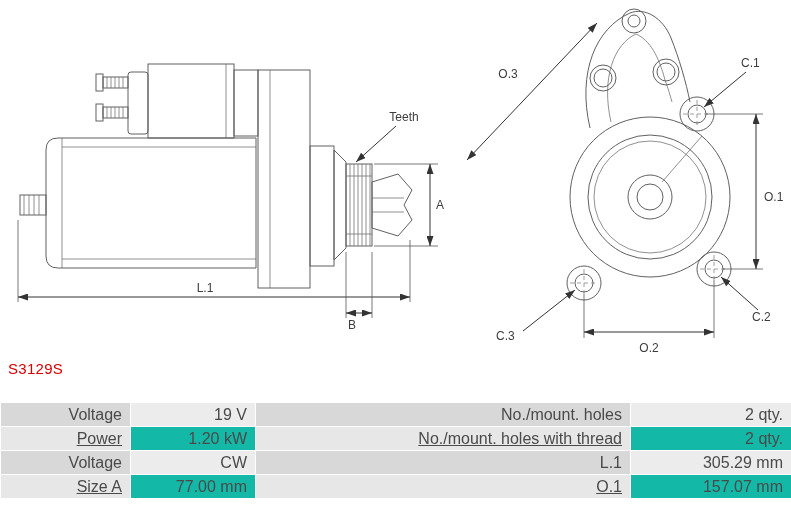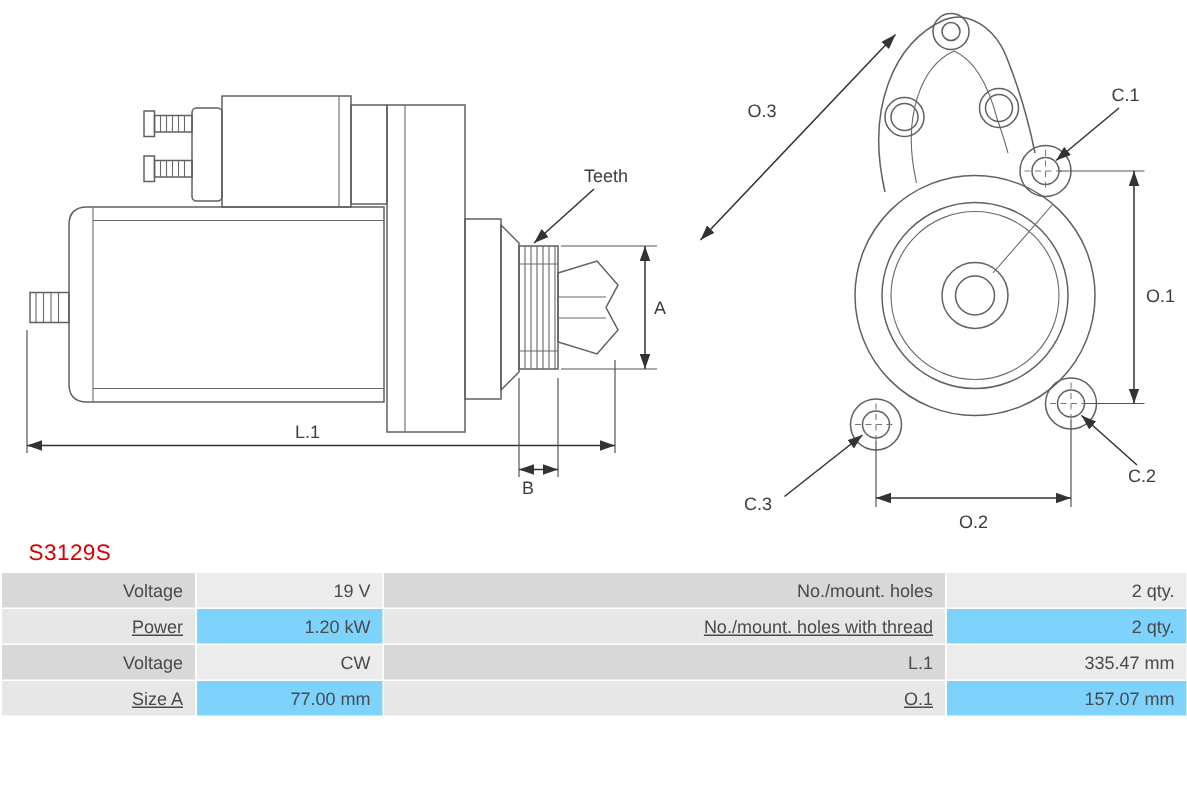--- a/index.html
+++ b/index.html
@@ -6,27 +6,27 @@
   body{width:791px;height:530px;overflow:hidden;font-family:"Liberation Sans",sans-serif;}
   .page{width:791px;height:530px;background:#fff;}
   .drawing-area{width:791px;height:356px;position:relative;}
   svg{display:block;}
   svg .part{stroke:#606060;stroke-width:1;fill:none;}
   svg .part-thin{stroke:#6b6b6b;stroke-width:.75;fill:none;}
   svg .dim{stroke:#333;stroke-width:1;fill:none;}
   svg .ext{stroke:#555;stroke-width:.8;fill:none;}
   svg .cmark{stroke:#777;stroke-width:.7;fill:none;stroke-dasharray:4 3;}
   svg text{font-family:"Liberation Sans",sans-serif;font-size:12px;fill:#3d3d3d;}
-  .part-number{height:25px;line-height:25px;padding-left:8px;font-size:15px;color:#d90000;letter-spacing:.3px;margin-left:11px;}
-  table.spec{border-collapse:collapse;width:791px;table-layout:fixed;font-size:12px;color:#4a4a4a;}
+  .part-number{height:25px;line-height:25px;padding-left:8px;font-size:15px;color:#d90000;letter-spacing:.3px;}
+  table.spec{border-collapse:collapse;width:791px;table-layout:fixed;font-size:16px;color:#4a4a4a;margin-top:21px;}
   table.spec td{height:24px;padding:0 8px 0 0;text-align:right;border:1px solid #fff;box-sizing:border-box;white-space:nowrap;overflow:hidden;}
   tr.odd td.lbl{background:#d8d8d8;}
   tr.odd td.val{background:#ececec;}
   tr.even td.lbl{background:#e7e7e7;text-decoration:underline;}
-  tr.even td.val{background:#7dd3fc;}
+  tr.even td.val{background:#14b8a6;}
 </style>
 </head>
 <body>
 
 <div class="page">
 
   <div class="drawing-area">
     <svg width="791" height="356" viewBox="0 0 791 356">
       <defs>
         <marker id="mEnd" viewBox="0 0 10 7" refX="10" refY="3.5" markerWidth="10" markerHeight="7" orient="auto">
@@ -168,21 +168,21 @@
       <tr class="even">
         <td class="lbl">Power</td>
         <td class="val">1.20 kW</td>
         <td class="lbl">No./mount. holes with thread</td>
         <td class="val">2 qty.</td>
       </tr>
       <tr class="odd">
         <td class="lbl">Voltage</td>
         <td class="val">CW</td>
         <td class="lbl">L.1</td>
-        <td class="val">335.47 mm</td>
+        <td class="val">305.29 mm</td>
       </tr>
       <tr class="even">
         <td class="lbl">Size A</td>
         <td class="val">77.00 mm</td>
         <td class="lbl">O.1</td>
         <td class="val">157.07 mm</td>
       </tr>
     </tbody>
   </table>
 

